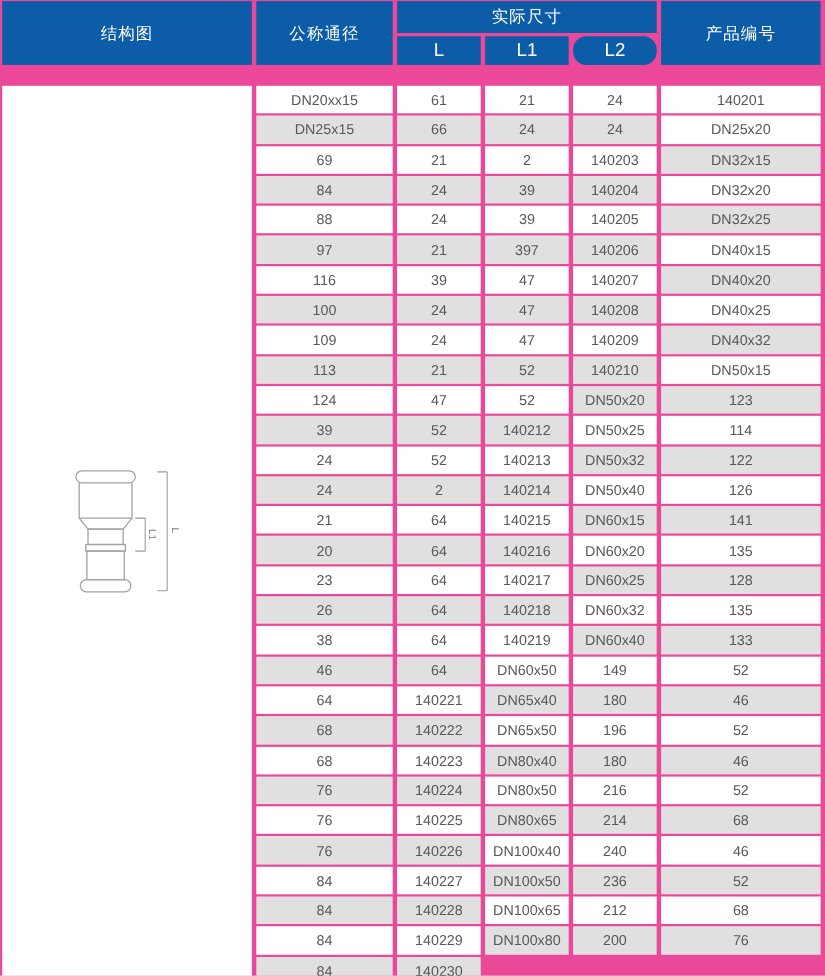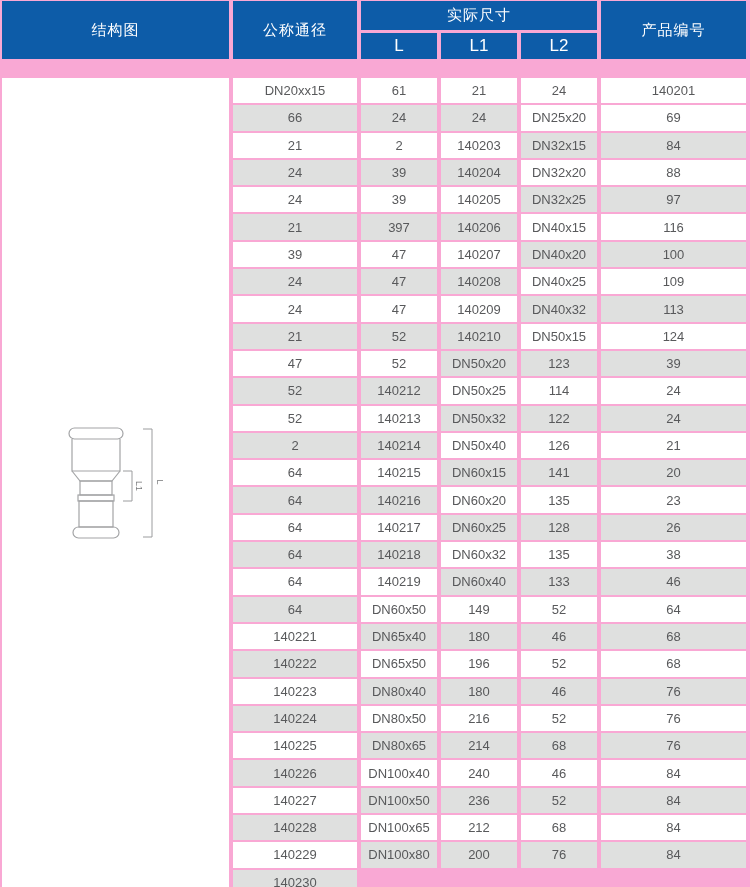--- a/index.html
+++ b/index.html
@@ -7,21 +7,21 @@
   body {
     font-family: "Liberation Sans", "DejaVu Sans", sans-serif;
     width: 750px;
     height: 887px;
     overflow: hidden;
   }
   .page {
     width: 750px;
     height: 887px;
     padding: 1px 2px 0 2px;
-    background: #f9a8d4;
+    background: #ec4899;
   }
   
   .hdr-grid {
     display: grid;
     grid-template-columns: 227px 124px 76px 76px 76px 145px;
     grid-template-rows: 29px 26px;
     column-gap: 4px;
     row-gap: 3px;
   }
   .hcell {
@@ -31,21 +31,21 @@
     align-items: center;
     justify-content: center;
     font-size: 15px;
     letter-spacing: 1px;
   }
   .structure-h { grid-column: 1; grid-row: 1 / span 2; }
   .nominal-h   { grid-column: 2; grid-row: 1 / span 2; }
   .actual-h    { grid-column: 3 / span 3; grid-row: 1; }
   .sub-l       { grid-column: 3; grid-row: 2; font-size: 17px; letter-spacing: 0; }
   .sub-l1      { grid-column: 4; grid-row: 2; font-size: 17px; letter-spacing: 0; }
-  .sub-l2      { grid-column: 5; grid-row: 2; font-size: 17px; letter-spacing: 0; }
+  .sub-l2      { grid-column: 5; grid-row: 2; font-size: 17px; letter-spacing: 0; border-radius: 12px; }
   .product-h   { grid-column: 6; grid-row: 1 / span 2; }
   
   .body-grid {
     margin-top: 19px;
     display: grid;
     grid-template-columns: 227px 124px 76px 76px 76px 145px;
     grid-auto-rows: 25.3px;
     column-gap: 4px;
     row-gap: 2px;
   }
@@ -129,20 +129,21 @@
         <text x="95" y="59" transform="rotate(90 95 59)" text-anchor="middle" dominant-baseline="middle">L</text>
       </svg>
       <div class="bottom-strip"></div>
     </div>
 
   <div class="cell">DN20xx15</div>
       <div class="cell">61</div>
       <div class="cell">21</div>
       <div class="cell">24</div>
       <div class="cell">140201</div>
+      <div class="cell stripe">DN25x15</div>
       <div class="cell stripe">66</div>
       <div class="cell stripe">24</div>
       <div class="cell stripe">24</div>
       <div class="cell">DN25x20</div>
       <div class="cell">69</div>
       <div class="cell">21</div>
       <div class="cell">2</div>
       <div class="cell">140203</div>
       <div class="cell stripe">DN32x15</div>
       <div class="cell stripe">84</div>

